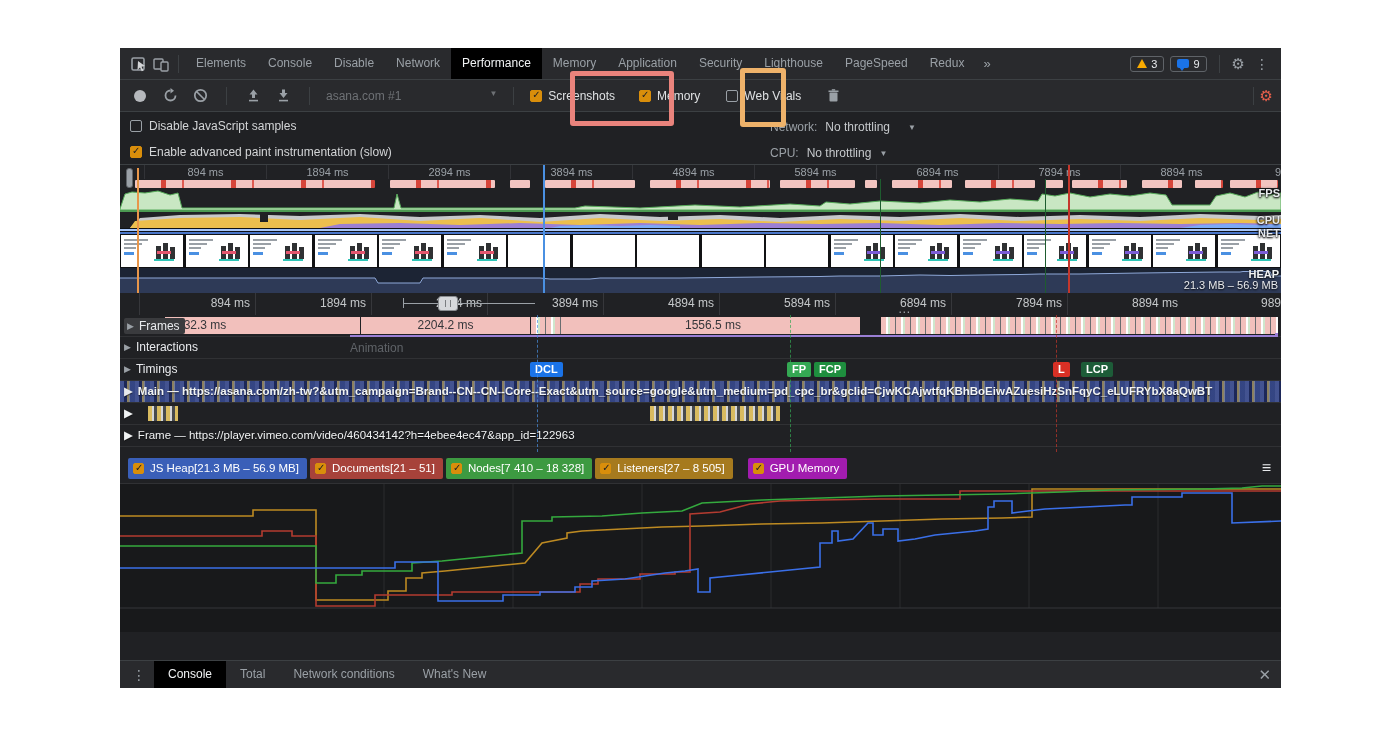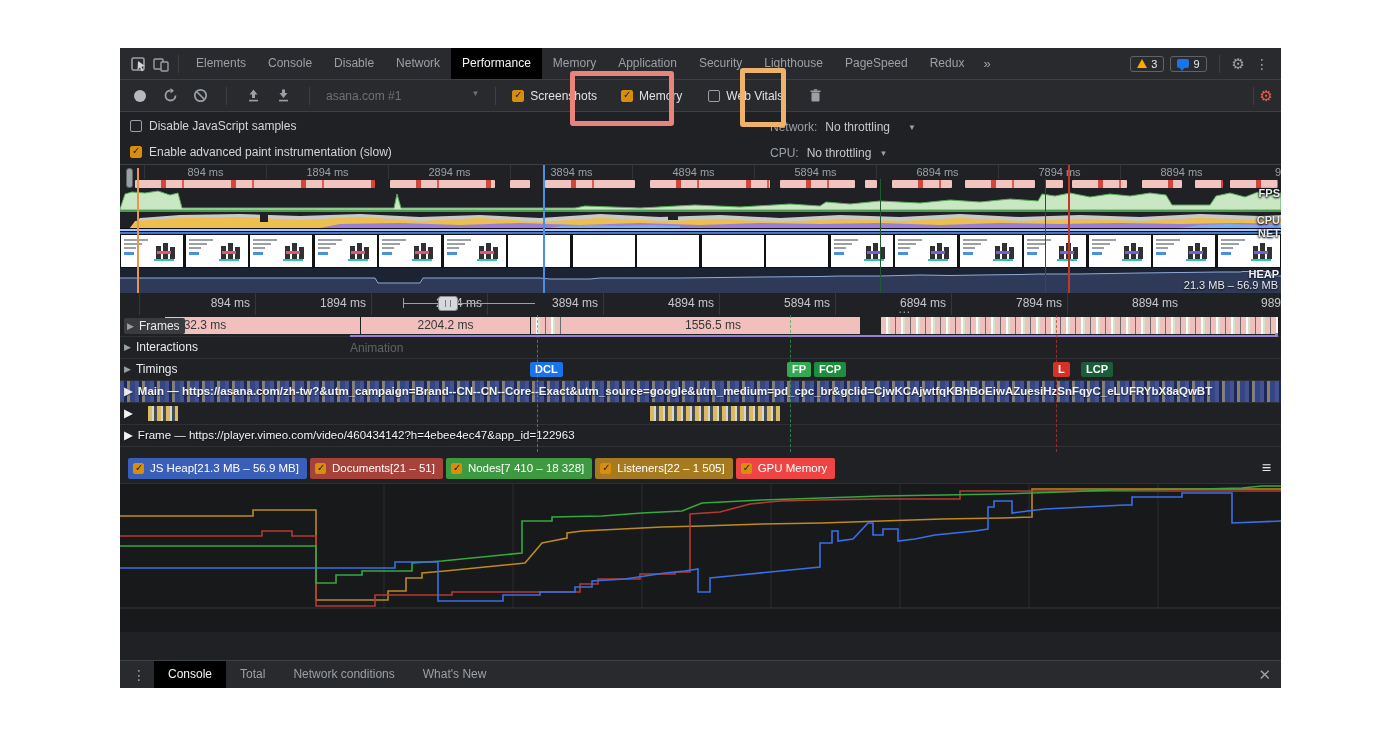--- a/index.html
+++ b/index.html
@@ -23,21 +23,21 @@
   .tri-warn{width:0;height:0;border-left:5px solid transparent;border-right:5px solid transparent;border-bottom:9px solid #f9ab00;display:inline-block;}
   .bubble{width:12px;height:9px;background:#1a73e8;border-radius:2px;position:relative;display:inline-block;}
   .bubble::after{content:"";position:absolute;left:2px;bottom:-3px;border-left:3px solid transparent;border-right:3px solid transparent;border-top:4px solid #1a73e8;}
   .gear{font-size:15px;color:#9aa0a6;cursor:pointer;}
   .kebab{font-size:14px;color:#9aa0a6;cursor:pointer;letter-spacing:0;padding:0 4px;}
 
   
   .toolbar{position:absolute;left:0;top:32px;width:100%;height:32px;background:#292a2d;border-bottom:1px solid #3c4043;
     display:flex;align-items:center;padding-left:10px;box-sizing:border-box;gap:10px;}
   .icon-btn{display:inline-flex;align-items:center;justify-content:center;width:20px;height:20px;flex:none;cursor:pointer;}
-  .select{display:inline-flex;gap:70px;color:#6e7175;cursor:pointer;}
+  .select{display:inline-flex;gap:88px;color:#6e7175;cursor:pointer;}
   .select .car{font-size:8px;color:#6e7175;}
   .cklabel{display:inline-flex;align-items:center;gap:6px;color:#dfe1e3;cursor:pointer;}
   .cb{width:12px;height:12px;border:1px solid #9aa0a6;border-radius:2px;box-sizing:border-box;position:relative;flex:none;background:transparent;}
   .cb.on{background:#d98e0b;border-color:#d98e0b;}
   .cb.on::after{content:"\2713";position:absolute;left:1px;top:-2px;color:#202124;font-size:10px;font-weight:bold;}
   .gear.hot{color:#e8604c;}
   .toolbar .right{margin-left:auto;display:flex;align-items:center;padding-right:8px;}
 
   
   .settings{position:absolute;left:0;top:64px;width:100%;height:53px;background:#202124;border-bottom:1px solid #3c4043;box-sizing:border-box;text-align:right;}
@@ -584,23 +584,23 @@
         <span class="lchip" style="background: rgb(167, 66, 58);">
           <span class="cb on"></span>
           <span>Documents[21 – 51]</span>
         </span>
         <span class="lchip" style="background: rgb(61, 154, 65);">
           <span class="cb on"></span>
           <span>Nodes[7 410 – 18 328]</span>
         </span>
         <span class="lchip" style="background: rgb(166, 122, 30);">
           <span class="cb on"></span>
-          <span>Listeners[22 – 1 505]</span>
-        </span>
-        <span class="lchip" style="background: #ef4444;">
+          <span>Listeners[27 – 8 505]</span>
+        </span>
+        <span class="lchip" style="background: #a21caf; margin-left: 12px;">
           <span class="cb on"></span>
           <span>GPU Memory</span>
         </span>
         <span class="burger">≡</span>
       </div>
 
   <div class="chart">
     <svg id="memchart" width="1161" height="148" viewBox="0 0 1161 148" preserveAspectRatio="none">
           <line x1="264" x2="264" y1="0" y2="124" stroke="#2b2c2f" stroke-width="1"></line>
           <line x1="393" x2="393" y1="0" y2="124" stroke="#2b2c2f" stroke-width="1"></line>

